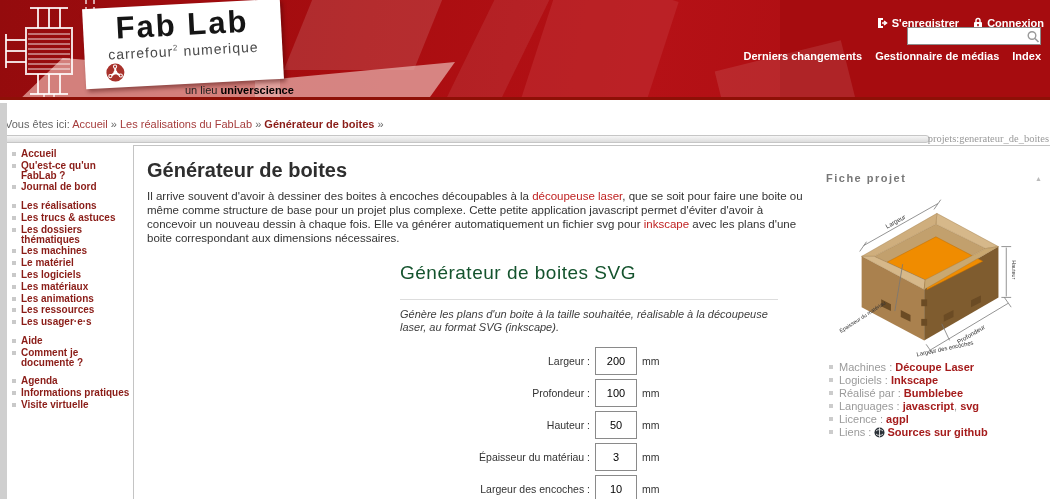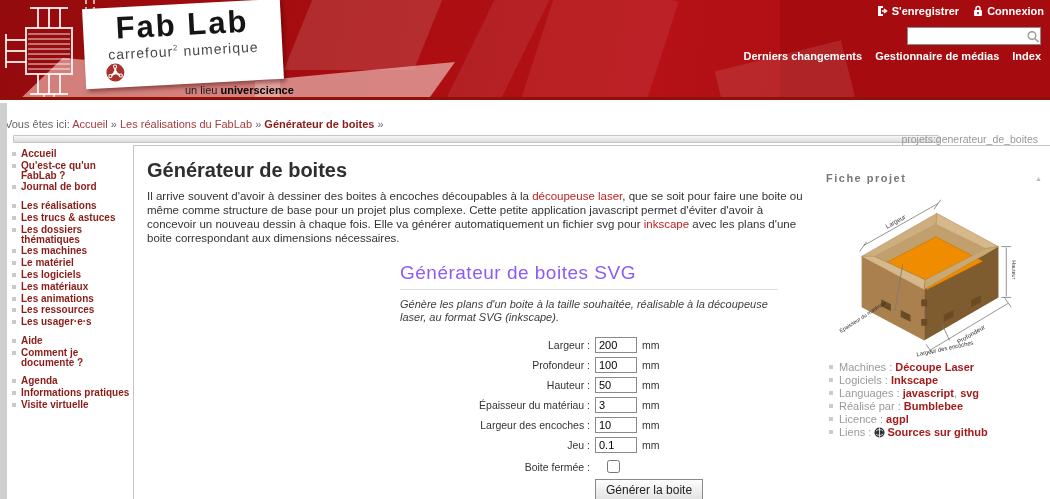--- a/index.html
+++ b/index.html
@@ -28,56 +28,56 @@
   .logo-card {
     position:absolute; left:84px; top:4px; width:198px; height:80px; background:#fff;
     transform:rotate(-3deg); box-shadow:2px 3px 4px rgba(60,0,0,.45); text-align:center; z-index:3;
   }
   .logo-title { font-size:31px; font-weight:bold; color:#151515; letter-spacing:2px; margin-top:6px; line-height:30px; }
   .logo-sub { font-size:14px; color:#4a4a4a; letter-spacing:1px; line-height:15px; }
   .logo-sub sup { font-size:8px; }
   .logo-mark { position:absolute; left:20px; bottom:5px; }
   .tagline { position:absolute; left:185px; top:84px; z-index:4; font-size:11px; color:#1d1d1d; }
   .tagline b { color:#000; }
-  .auth { position:absolute; right:6px; top:5px; z-index:5; font-size:11px; font-weight:bold; color:#fff; display:flex; gap:14px; align-items:center; }
+  .auth { position:absolute; right:6px; top:17px; z-index:5; font-size:11px; font-weight:bold; color:#fff; display:flex; gap:14px; align-items:center; }
   .auth a { color:#fff; text-decoration:none; display:flex; align-items:center; gap:4px; cursor:pointer; }
   .searchbox { position:absolute; right:9px; top:27px; z-index:5; width:134px; height:18px; background:#fff; border:1px solid #8c8c8c; display:flex; align-items:center; }
   .searchbox input { flex:1; border:none; outline:none; height:14px; font-size:11px; padding:0 2px; min-width:0; }
   .searchbox .mag { flex:0 0 14px; }
   .hnav { position:absolute; right:9px; top:50px; z-index:5; font-size:11px; font-weight:bold; display:flex; gap:13px; }
   .hnav a { color:#fff; text-decoration:none; cursor:pointer; }
   
   .crumbs { padding:18px 6px 2px 5px; font-size:11px; color:#666; background:#fff; }
   .crumbs a { color:#a53c3c; text-decoration:none; }
   .crumbs a.last { color:#8a1c17; font-weight:bold; }
-  .pageid-row { position:relative; height:13px; margin:0 12px; }
+  .pageid-row { position:relative; height:13px; margin:0 1px;font-family:Liberation Serif, serif; }
   .pageid-bar { position:absolute; left:1px; top:3px; width:928px; height:8px;
     background:linear-gradient(#f6f6f6,#dcdcdc); border:1px solid #c6c6c6; border-radius:0 4px 4px 0; }
   .pageid-text { position:absolute; right:0; top:1px; font-size:10.5px; color:#999; }
   
   .gutter { position:absolute; left:0; top:103px; bottom:0; width:7px; background:#cfcfcf; }
   .page { display:flex; align-items:stretch; height:368px; }
   .sidebar { width:133px; padding:3px 2px 0 9px; font-size:10px; font-weight:bold; }
   .sidebar ul { list-style:none; margin:0 0 7px 0; }
   .sidebar li { position:relative; padding-left:12px; line-height:9.8px; padding-top:1px; padding-bottom:1px; }
   .sidebar li::before { content:""; position:absolute; left:3px; top:4px; width:4px; height:4px; background:#c9c9c9; }
   .sidebar a { color:#8a1c17; text-decoration:none; cursor:pointer; }
   .contentbox { flex:1; border-left:1px solid #c4c4c4; border-top:1px solid #c4c4c4; background:#fff; position:relative; }
   
   .main { width:690px; padding:13px 0 0 13px; }
   h1.pgtitle { font-size:20px; font-weight:bold; color:#2e2e2e; margin-bottom:7px; }
   .intro { font-size:11.5px; line-height:14px; color:#333; width:662px; }
   .intro a { color:#c02222; text-decoration:none; cursor:pointer; }
   .widget { margin:17px 0 0 253px; width:378px; }
-  .widget h2 { font-size:19px; font-weight:normal; color:#8b5cf6; letter-spacing:.5px;
-    padding-bottom:5px; border-bottom:1px solid #ddd; }
+  .widget h2 { font-size:19px; font-weight:normal; color:#14532d; letter-spacing:.5px;
+    padding-bottom:15px; border-bottom:1px solid #ddd; }
   .widget .desc { font-style:italic; font-size:11px; line-height:13px; color:#3d3d3d; margin:8px 0 13px; }
   .frow { display:flex; align-items:center; margin-bottom:4px; font-size:10.5px; color:#333; }
   .frow .lbl { width:195px; text-align:right; padding-right:5px; }
-  .frow input.num { width:42px; height:16px; border:1px solid #8a8a8a; font-size:11px; text-align:left; padding:0 3px; font-family:"Liberation Sans",sans-serif; }
+  .frow input.num { width:42px; height:28px; border:1px solid #8a8a8a; font-size:11px; text-align:center; padding:0 3px; font-family:"Liberation Sans",sans-serif; }
   .frow .unit { margin-left:5px; }
   .frow.cbrow { margin:7px 0 6px; }
   .frow.cbrow input { margin-left:12px; width:13px; height:13px; }
   .btnrow { margin-left:195px; }
   .genbtn { font-size:12px; color:#222; background:linear-gradient(#fdfdfd,#e2e2e2); border:1px solid #8a8a8a; border-radius:0; padding:3px 10px; cursor:pointer; font-family:"Liberation Sans",sans-serif; }
   
   .aside { position:absolute; right:8px; top:26px; width:216px; }
   .aside-head { display:flex; justify-content:space-between; align-items:center; }
   .aside-title { font-size:11px; font-weight:bold; color:#777; letter-spacing:1.5px; }
   .aside-toggle { font-size:7px; color:#bbb; cursor:pointer; }
@@ -326,22 +326,22 @@
           <text font-size="5.5" transform="rotate(90 184 88)" x="172" y="90">Hauteur</text>
           <text font-size="6.5" transform="rotate(-31 140 152)" x="124" y="154">Profondeur</text>
           <text font-size="5.5" transform="rotate(-33 12 140)" x="2" y="146">Épaisseur du matériau</text>
           <text font-size="6" transform="rotate(-12 96 170)" x="84" y="172">Largeur des encoches</text>
         </g>
       </svg>
 
       <ul class="meta">
         <li><span>Machines</span><span> : </span><a>Découpe Laser</a></li>
         <li><span>Logiciels</span><span> : </span><a>Inkscape</a></li>
+        <li><span>Réalisé par</span><span> : </span><a>Bumblebee</a></li>
         <li><span>Languages</span><span> : </span><a>javascript</a><span>, </span><a>svg</a></li>
-        <li><span>Réalisé par</span><span> : </span><a>Bumblebee</a></li>
         <li><span>Licence</span><span> : </span><a>agpl</a></li>
         <li><span>Liens</span><span> : </span><svg class="gicon" width="11" height="11" viewBox="0 0 11 11">
               <circle cx="5.5" cy="5.5" r="5" fill="#2b3137"></circle>
               <path d="M2 4 a5 5 0 0 1 7 0 M2 7 a5 5 0 0 0 7 0 M5.5 0.5 v10" stroke="#fff" stroke-width="0.8" fill="none"></path>
             </svg><a>Sources sur github</a></li>
       </ul>
     </div>
   </div>
 </div>
 

